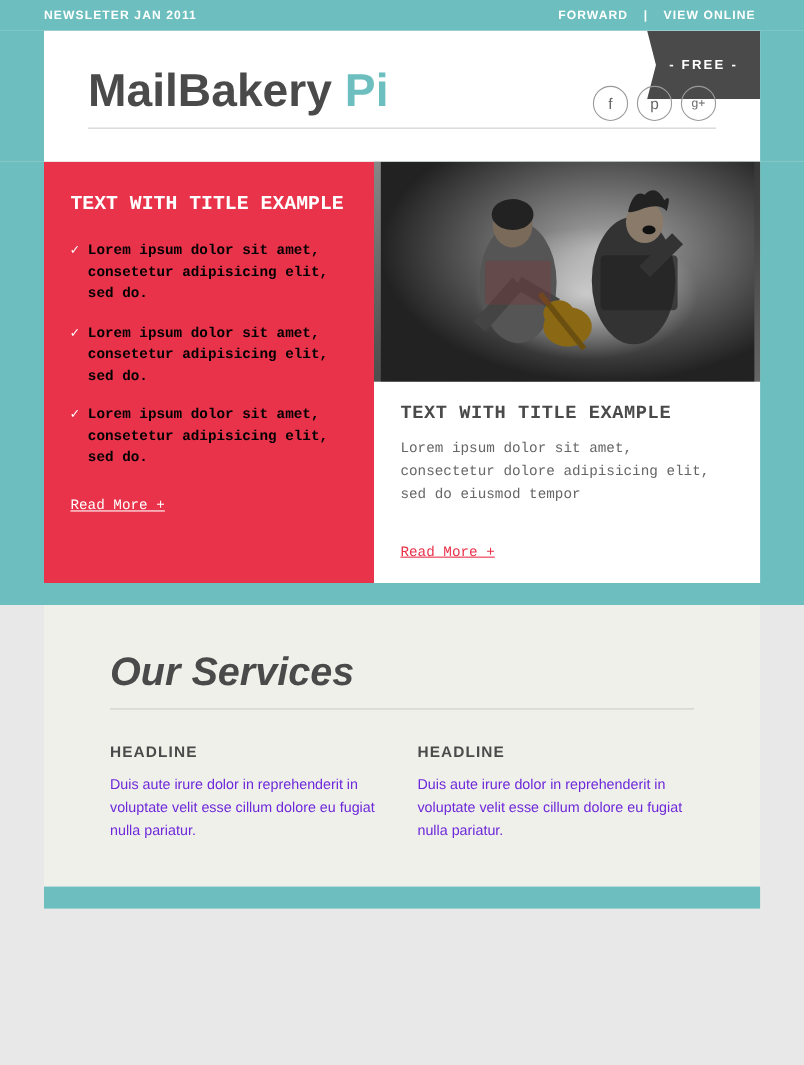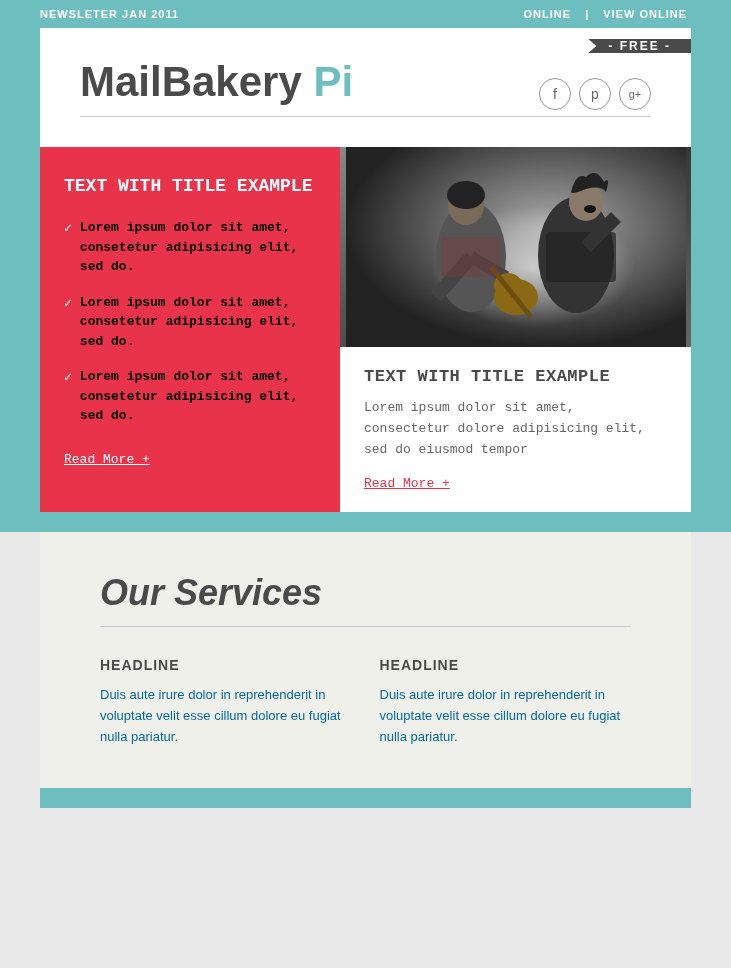--- a/index.html
+++ b/index.html
@@ -40,28 +40,28 @@
       background: #6dbfbf;
       padding: 0 40px 0 40px;
     }
     .header-inner {
       background: #fff;
       padding: 20px 40px 30px 40px;
       position: relative;
     }
     .free-badge {
       position: absolute;
-      top: 11px;
+      top: 0;
       right: 0;
       background: #4a4a4a;
       color: #fff;
       font-size: 12px;
       font-weight: bold;
       letter-spacing: 2px;
-      padding: 0 20px;
+      padding: 24px 20px;
       clip-path: polygon(0 0, 100% 0, 100% 100%, 0 100%, 8px 50%);
     }
     .brand-title {
       font-size: 42px;
       font-weight: bold;
       color: #4a4a4a;
       margin-top: 10px;
       margin-bottom: 10px;
     }
     .brand-title-accent {
@@ -172,21 +172,21 @@
       font-weight: bold;
       color: #4a4a4a;
       text-transform: uppercase;
       margin-bottom: 12px;
       letter-spacing: 0.5px;
     }
     .right-panel-text {
       font-size: 13px;
       color: #666;
       line-height: 1.6;
-      margin-bottom: 14px;
+      margin-bottom: 32px;
     }
     .read-more-right {
       color: #e8334a;
       font-size: 13px;
       text-decoration: underline;
       cursor: pointer;
     }
 
     
     .services-section {
@@ -216,38 +216,38 @@
     .service-headline {
       font-size: 14px;
       font-weight: bold;
       color: #4a4a4a;
       letter-spacing: 1px;
       text-transform: uppercase;
       margin-bottom: 12px;
     }
     .service-text {
       font-size: 13px;
-      color: #0369a1;
+      color: #6d28d9;
       line-height: 1.6;
     }
 
     
     .bottom-strip {
       background: #6dbfbf;
       height: 20px;
       margin: 0 40px;
     }
   </style>
 </head>
 <body>
 
 <div class="top-bar">
   <span class="top-bar-left">NEWSLETER JAN 2011</span>
   <div class="top-bar-right">
-    <span style="cursor:pointer;">ONLINE</span>
+    <span style="cursor:pointer;">FORWARD</span>
     <span style="margin:0 6px;">|</span>
     <span style="cursor:pointer;">VIEW ONLINE</span>
   </div>
 </div>
 
 <div class="header-wrapper">
   <div class="header-inner">
 
     <div class="free-badge">- FREE -</div>
 

